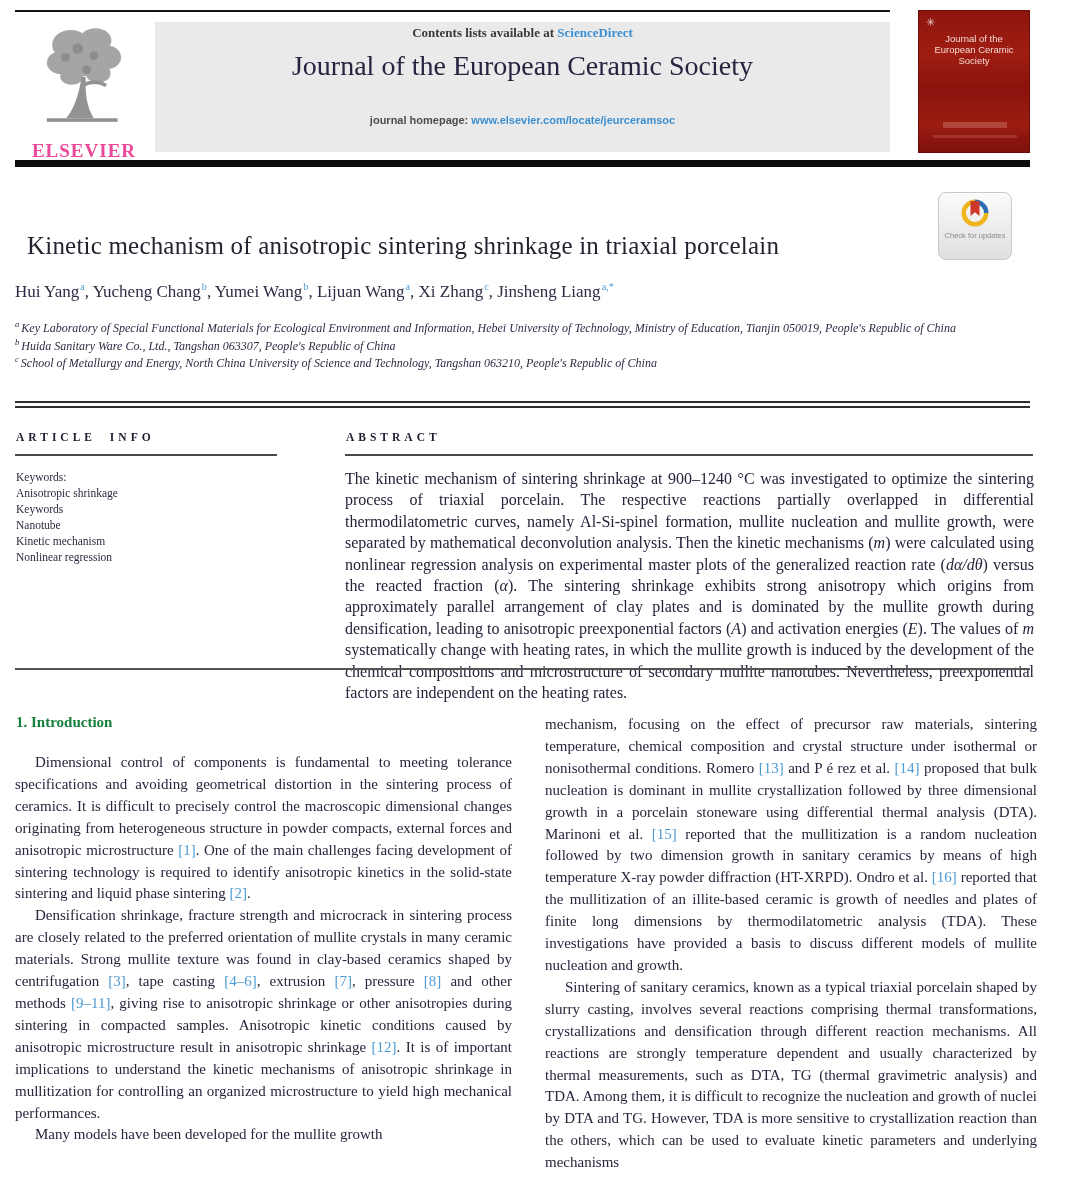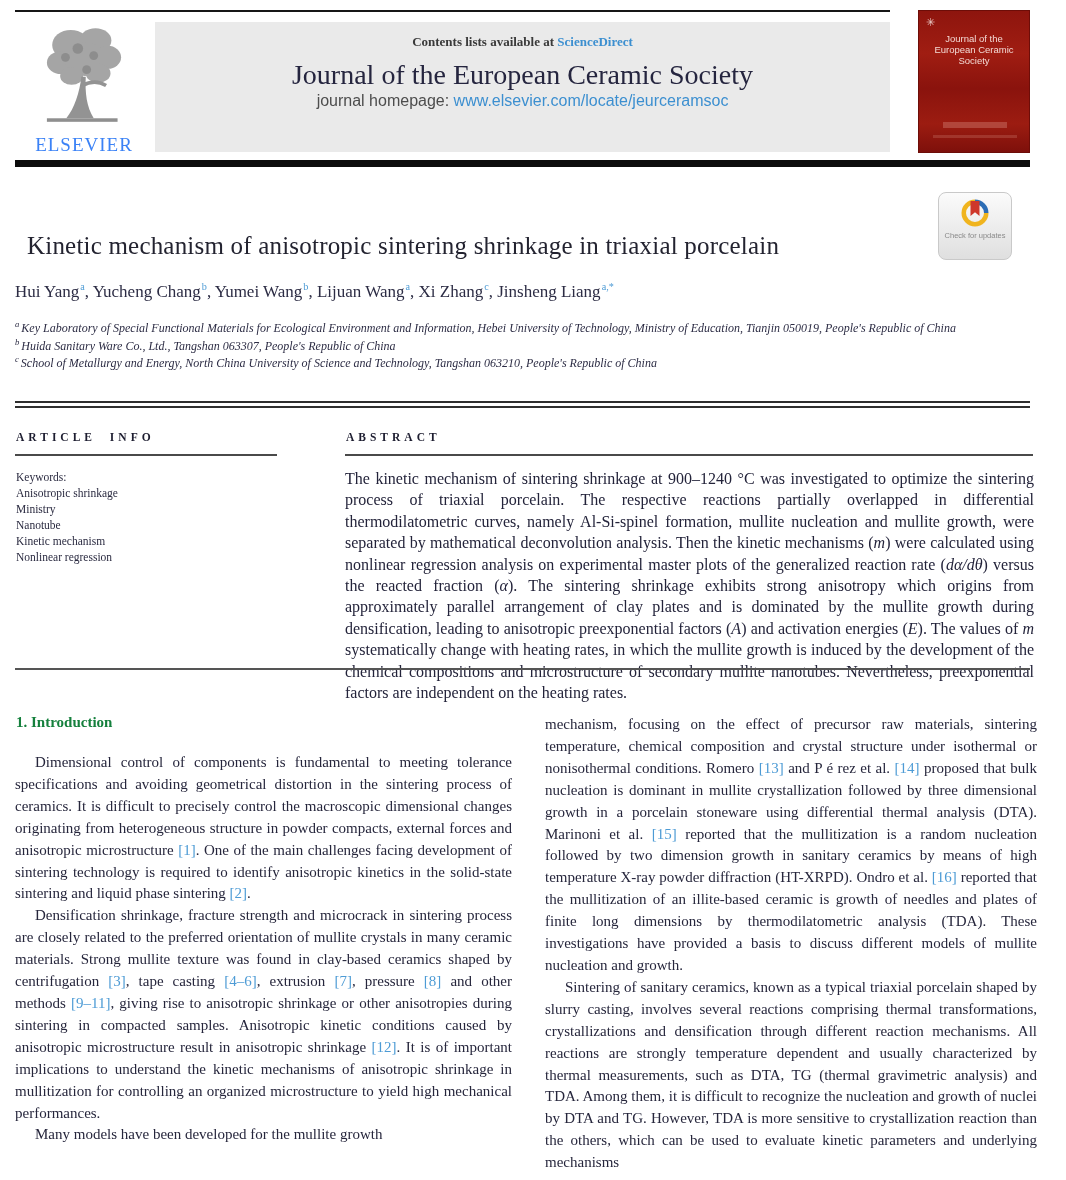--- a/index.html
+++ b/index.html
@@ -3,27 +3,27 @@
 <meta charset="utf-8">
 <style>
   html,body{margin:0;padding:0;background:#ffffff;}
   .page{position:relative;width:1066px;height:1180px;background:#fff;overflow:hidden;
         font-family:"Liberation Serif","DejaVu Serif",serif;}
   .abs{position:absolute;}
 
   
   .top-rule{left:15px;top:10px;width:875px;height:2px;background:#161616;}
   .elsevier{left:24px;top:22px;width:120px;text-align:center;}
-  .elsevier-text{font-size:19px;font-weight:400;color:#3b82f6;letter-spacing:1px;margin-top:2px;}
+  .elsevier-text{font-size:19px;font-weight:700;color:#ec4899;letter-spacing:1px;margin-top:8px;}
   .banner{left:155px;top:22px;width:735px;height:130px;background:#eaeaea;text-align:center;}
-  .contents-line{padding-top:12px;font-size:13px;font-weight:700;color:#3a3a3a;}
+  .contents-line{padding-top:3px;font-size:13px;font-weight:700;color:#3a3a3a;}
   .link{color:#3c8fd0;text-decoration:none;cursor:pointer;}
   .journal-title{font-size:28px;color:#25253f;margin-top:9px;}
-  .homepage-line{margin-top:1px;font-family:"Liberation Sans","DejaVu Sans",sans-serif;
-                 font-size:16px;font-weight:400;color:#4d4d4d;}
+  .homepage-line{margin-top:32px;font-family:"Liberation Sans","DejaVu Sans",sans-serif;
+                 font-size:11px;font-weight:700;color:#4d4d4d;}
   .cover{left:918px;top:10px;width:112px;height:143px;background:
          linear-gradient(180deg,#8e150e 0%,#a01d12 30%,#8a130d 55%,#9c1c11 80%,#7e100b 100%);
          border:1px solid #6d0d08;box-sizing:border-box;}
   .cover-title{color:#f3d9d4;font-family:"Liberation Sans","DejaVu Sans",sans-serif;
                font-size:9.5px;line-height:11px;text-align:center;margin-top:22px;padding:0 6px;}
   .cover-logo{position:absolute;left:7px;top:5px;color:#e8c7c2;font-size:11px;}
   .cover-bar{position:absolute;left:24px;bottom:24px;width:64px;height:6px;background:#c46a5e;opacity:.55;}
   .cover-bar2{position:absolute;left:14px;bottom:14px;width:84px;height:3px;background:#b85a50;opacity:.45;}
   .thick-rule{left:15px;top:160px;width:1015px;height:7px;background:#0c0c0c;}
 
@@ -130,21 +130,21 @@
   <div class="abs double-rule"></div>
 
   <div class="abs block-heading info-heading">ARTICLE INFO</div>
   <div class="abs info-rule"></div>
   <div class="abs block-heading abs-heading">ABSTRACT</div>
   <div class="abs abs-rule"></div>
 
   <div class="abs keywords">
     <div class="kw-label">Keywords:</div>
     <div>Anisotropic shrinkage</div>
-    <div>Ministry</div>
+    <div>Keywords</div>
     <div>Nanotube</div>
     <div>Kinetic mechanism</div>
     <div>Nonlinear regression</div>
   </div>
 
   <p class="abs abstract"><span>The kinetic mechanism of sintering shrinkage at 900–1240 °C was investigated to optimize the sintering process of triaxial porcelain. The respective reactions partially overlapped in differential thermodilatometric curves, namely Al-Si-spinel formation, mullite nucleation and mullite growth, were separated by mathematical deconvolution analysis. Then the kinetic mechanisms (</span><span class="it">m</span><span>) were calculated using nonlinear regression analysis on experimental master plots of the generalized reaction rate (</span><span class="it">dα/dθ</span><span>) versus the reacted fraction (</span><span class="it">α</span><span>). The sintering shrinkage exhibits strong anisotropy which origins from approximately parallel arrangement of clay plates and is dominated by the mullite growth during densification, leading to anisotropic preexponential factors (</span><span class="it">A</span><span>) and activation energies (</span><span class="it">E</span><span>). The values of </span><span class="it">m</span><span> systematically change with heating rates, in which the mullite growth is induced by the development of the chemical compositions and microstructure of secondary mullite nanotubes. Nevertheless, preexponential factors are independent on the heating rates.</span></p>
 
   <div class="abs section-end-rule"></div>
 
   <div class="abs intro-heading">1. Introduction</div>

